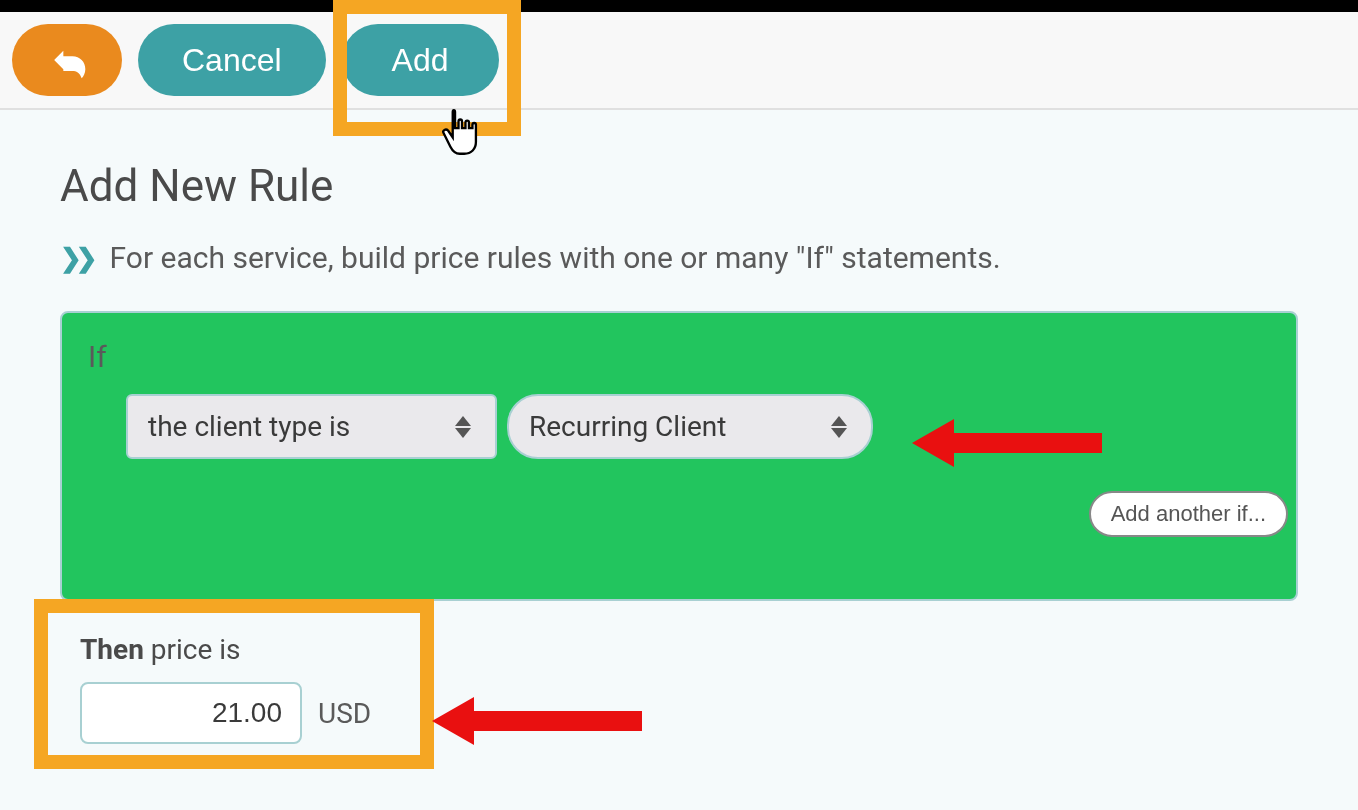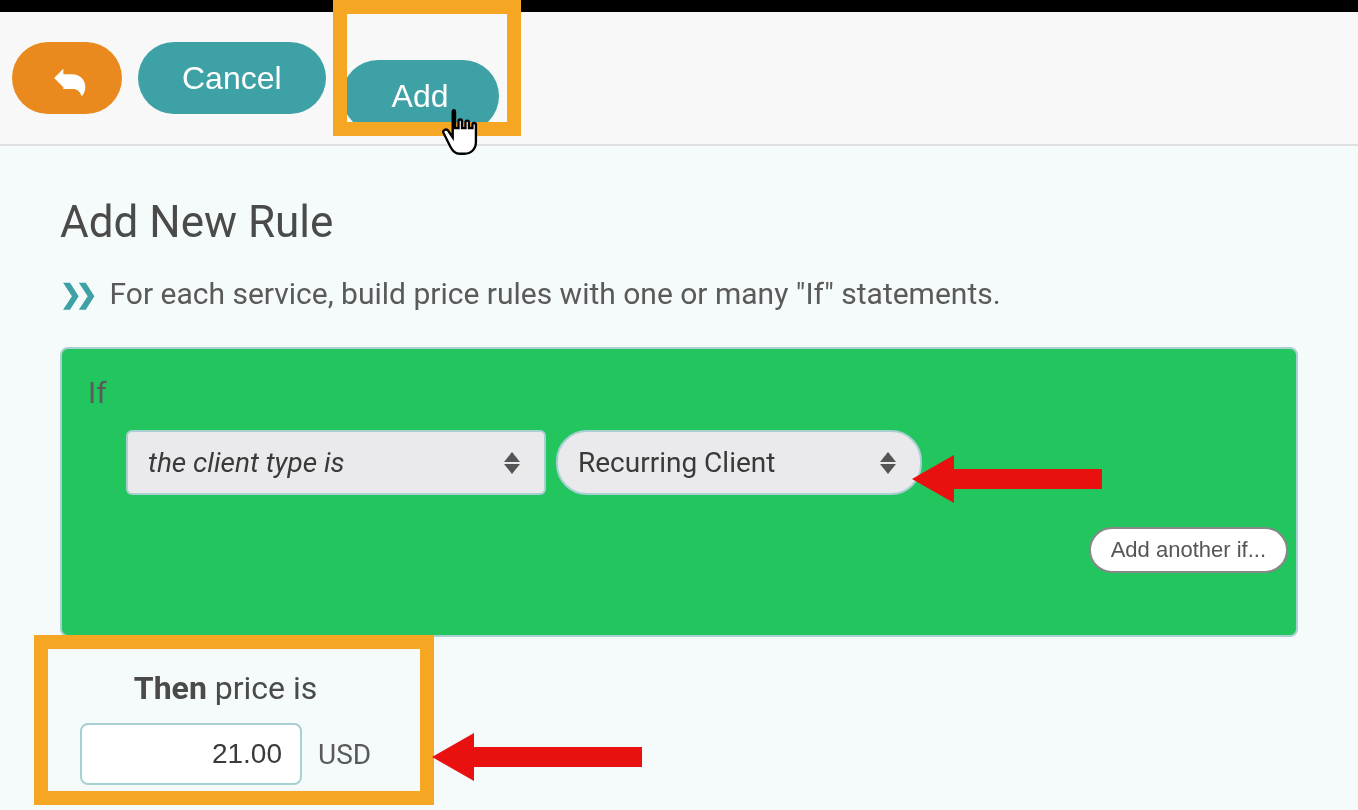--- a/index.html
+++ b/index.html
@@ -51,21 +51,20 @@
       cursor: pointer;
       padding: 0 44px;
       text-align: center;
     }
     .cancel-btn {
       background: #3da1a5;
     }
     .add-btn {
       background: #3da1a5;
       padding: 0 50px;
-      margin-top: 36px;
     }
     .orange-highlight-add {
       position: absolute;
       left: 333px;
       top: -12px;
       width: 188px;
       height: 136px;
       border: 14px solid #f5a623;
       pointer-events: none;
       z-index: 5;
@@ -128,21 +127,21 @@
       border-radius: 6px;
       display: flex;
       align-items: center;
       justify-content: space-between;
       padding: 14px 20px;
       font-size: 28px;
       color: #3a3a3a;
       cursor: pointer;
       position: relative;
     }
-    .select-1 { width: 420px; font-style: italic; }
+    .select-1 { width: 371px; }
     .select-2 { width: 366px; border-radius: 31px; }
     .select-arrows {
       width: 20px;
       height: 24px;
       display: flex;
       flex-direction: column;
       justify-content: center;
       gap: 2px;
     }
     .tri-up {
@@ -179,24 +178,23 @@
       position: absolute;
       left: -28px;
       top: 286px;
       width: 400px;
       height: 170px;
       border: 14px solid #f5a623;
       pointer-events: none;
       z-index: 5;
     }
     .then-label {
-      font-size: 32px;
+      font-size: 28px;
       color: #4a4a4a;
       margin-bottom: 16px;
-      text-align: center;
     }
     .then-label b { font-weight: 700; }
     .price-row {
       display: flex;
       align-items: center;
       gap: 16px;
     }
     .price-input {
       width: 222px;
       height: 62px;

